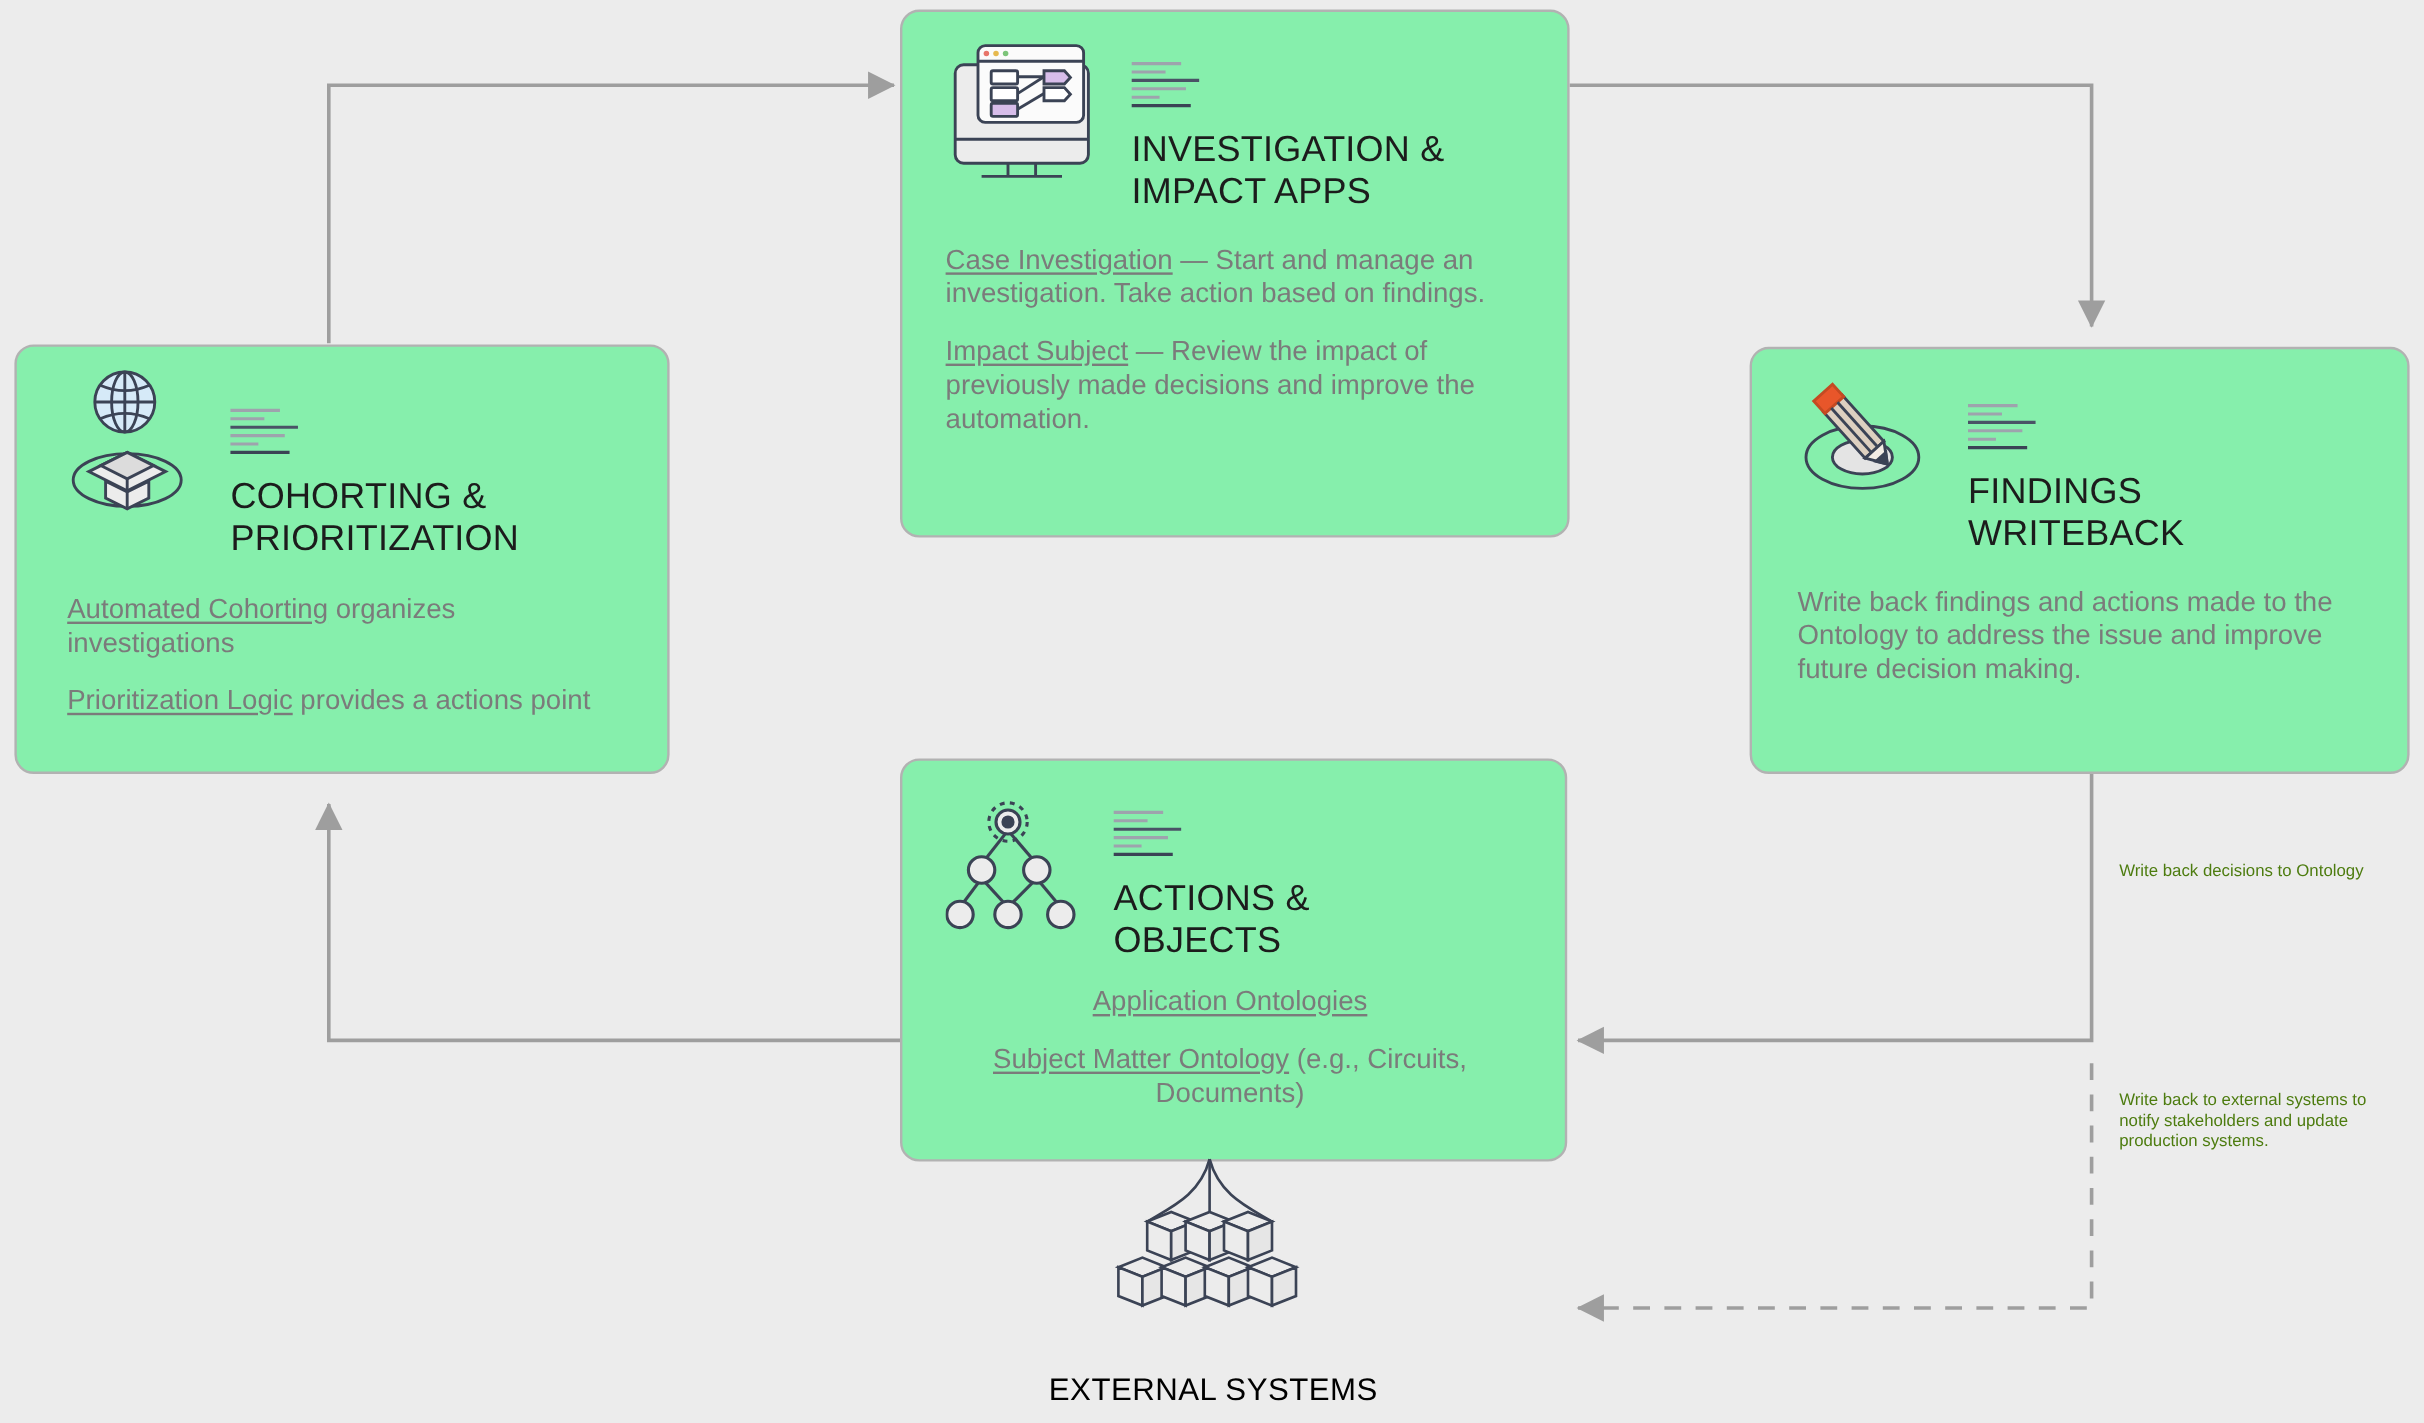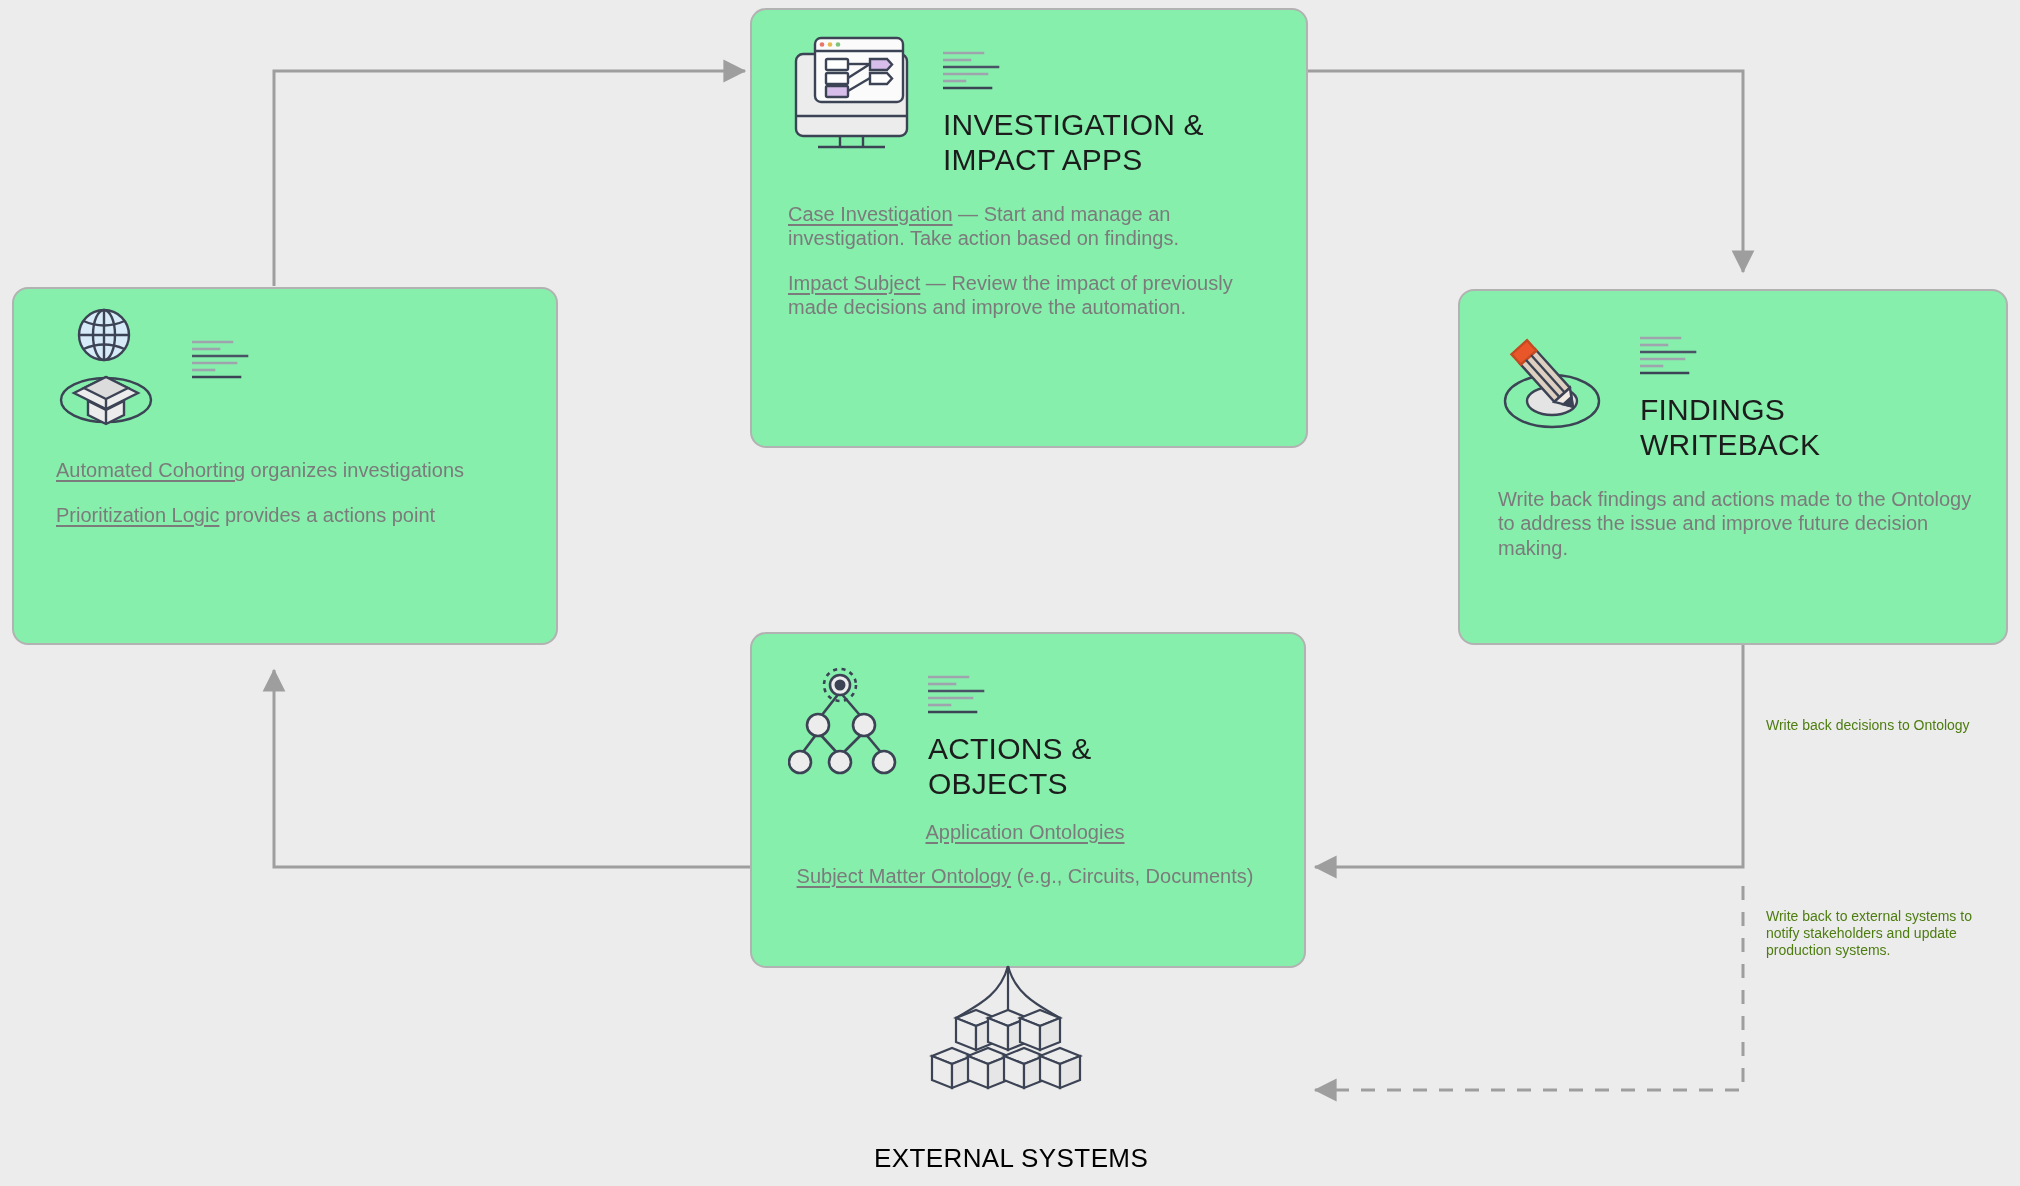--- a/index.html
+++ b/index.html
@@ -39,21 +39,21 @@
   .head-text { display: block; }
   .squiggle { display: block; margin-bottom: 14px; }
   .card-title {
     font-size: 30px;
     line-height: 1.16;
     color: #1c1c1c;
     letter-spacing: 0.2px;
     white-space: pre-line;
     font-weight: 400;
   }
-  .card-body { color: #7b7b7b; font-size: 20px; line-height: 1.23; }
+  .card-body { color: #7b7b7b; font-size: 23px; line-height: 1.23; }
   .card-body p { margin: 0 0 20px 0; }
   .card-body p:last-child { margin-bottom: 0; }
   .lnk { text-decoration: underline; text-underline-offset: 3px; }
 
   .annot {
     position: absolute;
     color: #4d7c0f;
     font-size: 14px;
     line-height: 1.23;
   }
@@ -113,20 +113,22 @@
         <svg class="squiggle" width="62" height="44" viewBox="0 0 62 44">
           <g stroke="#9ea3ad" stroke-width="2.6" stroke-linecap="square">
             <line x1="1" y1="3" x2="40" y2="3"></line>
             <line x1="1" y1="10" x2="27" y2="10"></line>
             <line x1="1" y1="17" x2="55" y2="17" stroke="#4a5266"></line>
             <line x1="1" y1="24" x2="44" y2="24"></line>
             <line x1="1" y1="31" x2="22" y2="31"></line>
             <line x1="1" y1="38" x2="48" y2="38" stroke="#3b4355"></line>
           </g>
         </svg>
+        <div class="card-title">COHORTING &amp;
+PRIORITIZATION</div>
       </div>
     </div>
     <div class="card-body" style="padding:26px 40px 0 42px;">
       <p><span class="lnk">Automated Cohorting</span><span> organizes investigations</span></p>
       <p><span class="lnk">Prioritization Logic</span><span> provides a actions point</span></p>
     </div>
   </section>
 
   <section class="card" style="left:750px; top:8px; width:558px; height:440px;">
     <div class="card-head" style="padding:18px 0 0 32px;">
@@ -167,21 +169,21 @@
 IMPACT APPS</div>
       </div>
     </div>
     <div class="card-body" style="padding:24px 42px 0 36px;">
       <p><span class="lnk">Case Investigation</span><span> — Start and manage an investigation. Take action based on findings.</span></p>
       <p><span class="lnk">Impact Subject</span><span> — Review the impact of previously made decisions and improve the automation.</span></p>
     </div>
   </section>
 
   <section class="card" style="left:1458px; top:289px; width:550px; height:356px;">
-    <div class="card-head" style="padding:22px 0 0 40px;align-items:center;">
+    <div class="card-head" style="padding:22px 0 0 40px;">
       <svg class="card-icon" width="118" height="110" viewBox="0 0 118 110">
         <g fill="none" stroke="#3b4355" stroke-width="2.4">
           <ellipse cx="52" cy="68" rx="47" ry="26"></ellipse>
           <ellipse cx="52" cy="68" rx="25" ry="14" fill="#e4e4e4"></ellipse>
           <g transform="rotate(-42 58 52)">
             <rect x="44" y="10" width="21" height="52" fill="#ddd0c0"></rect>
             <rect x="44" y="-2" width="21" height="14" fill="#e8562a" stroke="#c44a22"></rect>
             <path d="M44,62 L54.5,78 L65,62 Z" fill="#f2ece4"></path>
             <path d="M49,70 L54.5,78 L60,70 Z" fill="#3b4355"></path>
             <line x1="51" y1="12" x2="51" y2="61"></line>

